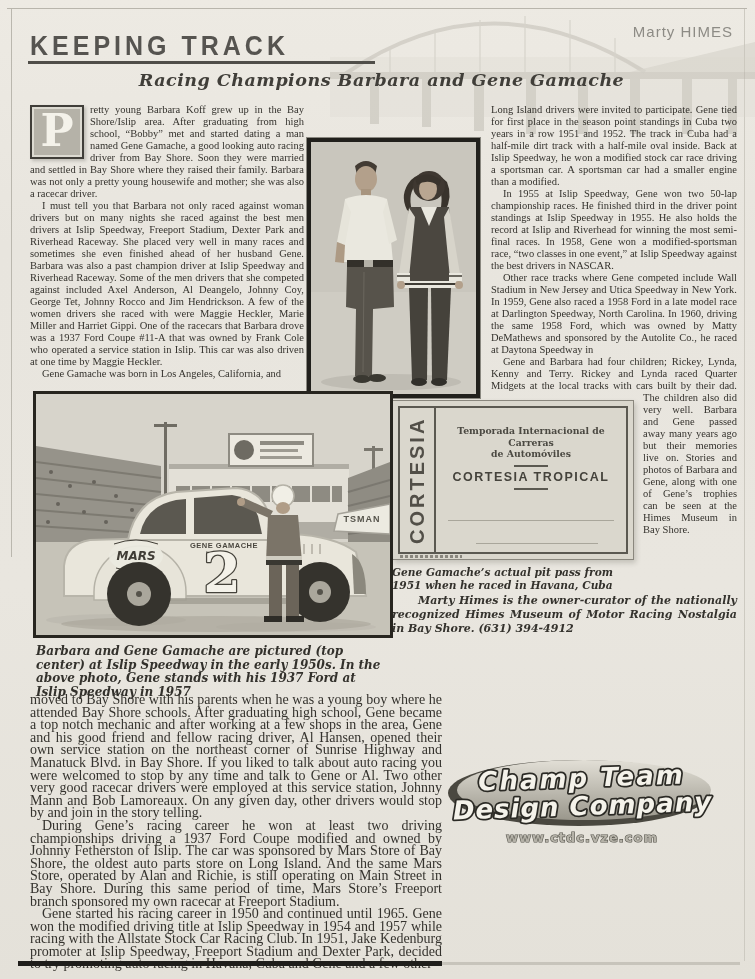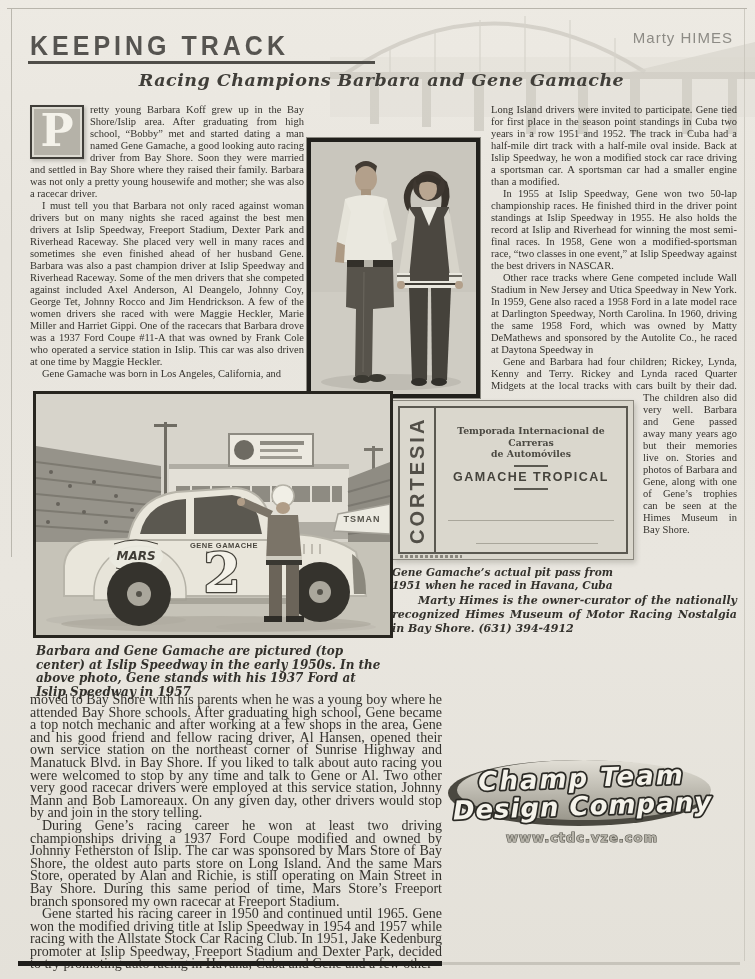--- a/index.html
+++ b/index.html
@@ -11,21 +11,21 @@
   .edge-left{position:absolute;left:11px;top:9px;width:1px;height:548px;background:#bab7ae;}
   .edge-right{position:absolute;left:744px;top:9px;width:1px;height:952px;background:#cdcac1;}
   .bar-dark{position:absolute;left:18px;top:961px;width:424px;height:5px;background:#1f1e1b;}
   .bar-light{position:absolute;left:442px;top:962px;width:298px;height:3px;background:#c7c4bb;}
 
   
   .bridge{position:absolute;left:330px;top:2px;width:425px;height:140px;opacity:.55;}
   .section-title{position:absolute;left:30px;top:30px;font-family:"Liberation Sans",sans-serif;
                  font-weight:bold;font-size:25px;letter-spacing:4px;color:#565450;transform:scaleY(1.08);transform-origin:top left;}
   .title-rule{position:absolute;left:28px;top:61px;width:347px;height:3px;background:#504e49;}
-  .byline{position:absolute;right:22px;top:29px;font-family:"Liberation Sans",sans-serif;
+  .byline{position:absolute;right:22px;top:23px;font-family:"Liberation Sans",sans-serif;
           font-size:15px;color:#8d8b85;letter-spacing:1px;}
   .article-title{position:absolute;left:4px;top:70px;width:100%;text-align:center;
                  font-family:"DejaVu Serif",serif;font-style:italic;font-weight:bold;
                  font-size:17.5px;color:#403e39;letter-spacing:.5px;}
 
   
   .col{position:absolute;font-size:10.5px;line-height:12px;text-align:justify;}
   .col-left{left:30px;top:104px;width:342px;}
   .col-right{left:392px;top:104px;width:345px;}
   .col p{margin:0;}
@@ -136,21 +136,21 @@
     <div class="pitpass-wrap">
       <div class="pitpass">
         <div class="pp-inner">
           <div class="pp-side">
             <span class="vtext">CORTESIA</span>
           </div>
           <div class="pp-main">
             <div class="pp-line">Temporada Internacional de Carreras</div>
             <div class="pp-line">de Automóviles</div>
             <div class="pp-rule"></div>
-            <div class="pp-title">GAMACHE TROPICAL</div>
+            <div class="pp-title">CORTESIA TROPICAL</div>
             <div class="pp-rule"></div>
             <div class="pp-blank1"></div>
             <div class="pp-blank2"></div>
           </div>
         </div>
         <div class="pp-tiny"></div>
       </div>
       <div class="pp-caption">Gene Gamache’s actual pit pass from 1951 when he raced in Havana, Cuba</div>
     </div>
 

